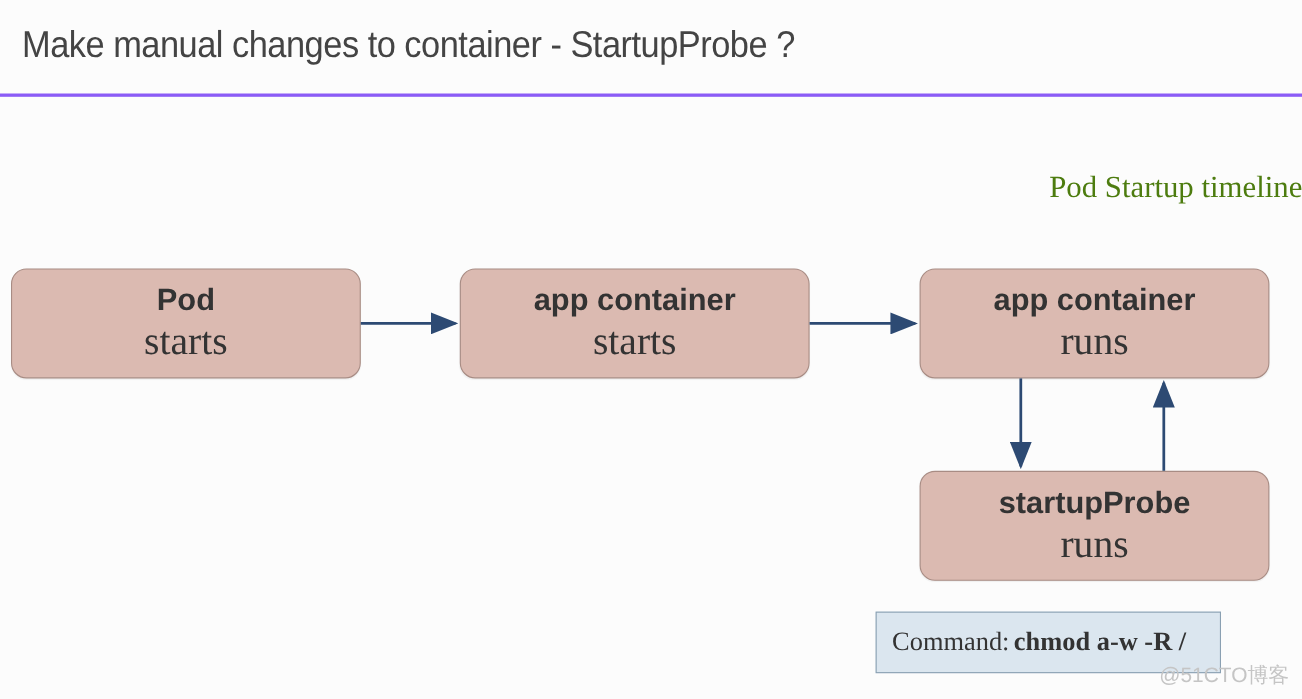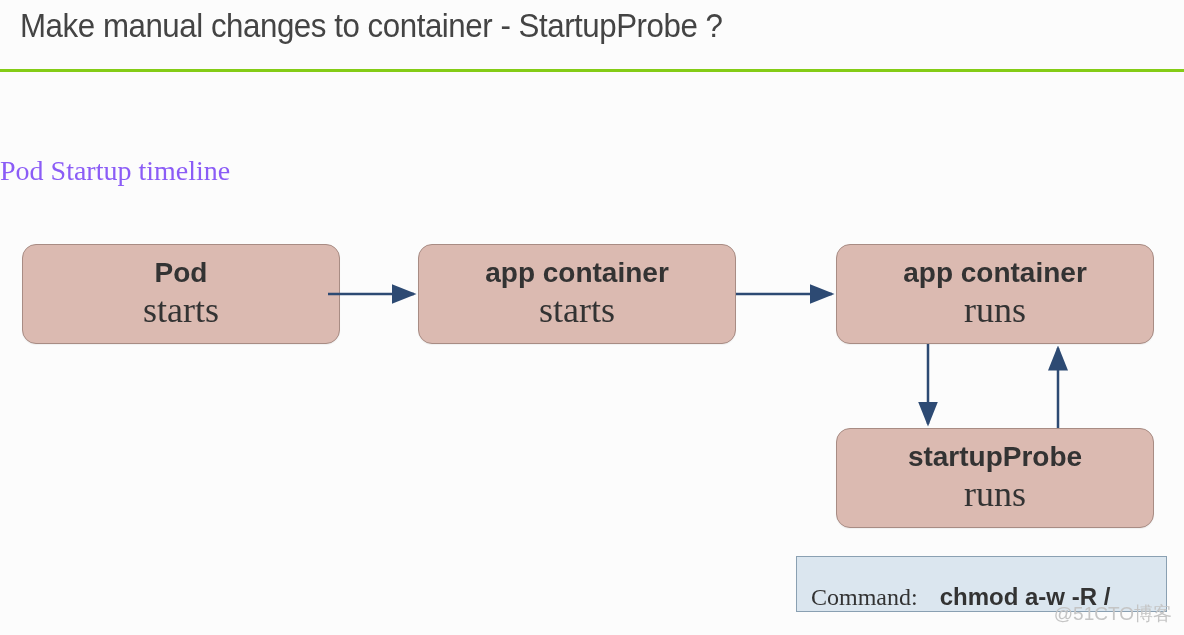--- a/index.html
+++ b/index.html
@@ -5,41 +5,41 @@
   * { margin: 0; padding: 0; box-sizing: border-box; }
   body {
     width: 1184px;
     height: 635px;
     background: #fcfcfc;
     font-family: Georgia, 'Times New Roman', serif;
     position: relative;
     overflow: hidden;
   }
   .header {
-    padding: 6px 20px 24px 20px;
-    border-bottom: 3px solid #84cc16;
+    padding: 22px 20px 24px 20px;
+    border-bottom: 3px solid #8b5cf6;
   }
   .header-title {
     font-family: 'Helvetica Neue', Arial, sans-serif;
     font-weight: 300;
     font-size: 34px;
     color: #444;
     letter-spacing: -0.5px;
     font-stretch: condensed;
     transform: scaleX(0.92);
     transform-origin: left;
   }
   .subtitle {
     position: absolute;
     top: 155px;
     left: 0;
     width: 100%;
-    text-align: left;
+    text-align: right;
     font-size: 28px;
-    color: #8b5cf6;
+    color: #4d7c0f;
     font-family: Georgia, serif;
   }
   .box {
     position: absolute;
     background: #dbbab1;
     border: 1px solid #a88c84;
     border-radius: 14px;
     display: flex;
     flex-direction: column;
     align-items: center;
@@ -53,45 +53,45 @@
     font-size: 28px;
     color: #333;
     line-height: 1.2;
   }
   .box .sub {
     font-family: Georgia, serif;
     font-size: 36px;
     color: #333;
     line-height: 1.2;
   }
-  #box-pod   { left: 10px;  top: 244px; width: 318px; height: 100px; margin-left: 12px; }
+  #box-pod   { left: 10px;  top: 244px; width: 318px; height: 100px; }
   #box-app1  { left: 418px; top: 244px; width: 318px; height: 100px; }
   #box-app2  { left: 836px; top: 244px; width: 318px; height: 100px; }
   #box-probe { left: 836px; top: 428px; width: 318px; height: 100px; }
 
   .cmd-box {
     position: absolute;
     left: 796px;
     top: 556px;
-    width: 371px;
+    width: 314px;
     height: 56px;
     background: #dbe6ef;
     border: 1px solid #8aa0b2;
     display: flex;
-    align-items: flex-end;
+    align-items: center;
     padding: 0 14px;
     font-family: Georgia, serif;
     font-size: 24px;
     color: #333;
   }
   .cmd-box .cmd-label { font-weight: 400; }
   .cmd-box .cmd-value {
-    font-family: Liberation Sans, sans-serif;
+    font-family: Liberation Serif, serif;
     font-weight: 700;
-    margin-left: 22px;
+    margin-left: 4px;
   }
   svg.arrows {
     position: absolute;
     top: 0;
     left: 0;
     width: 1184px;
     height: 635px;
     pointer-events: none;
   }
   .watermark {

